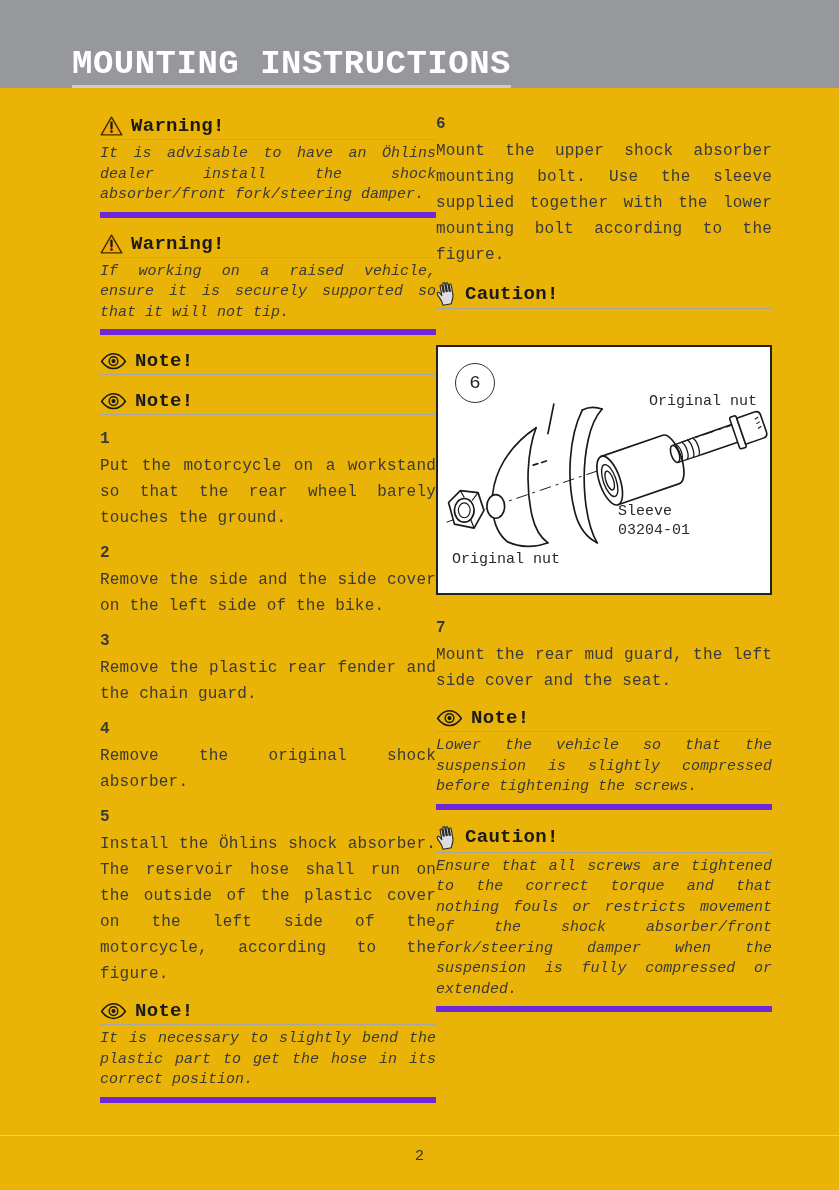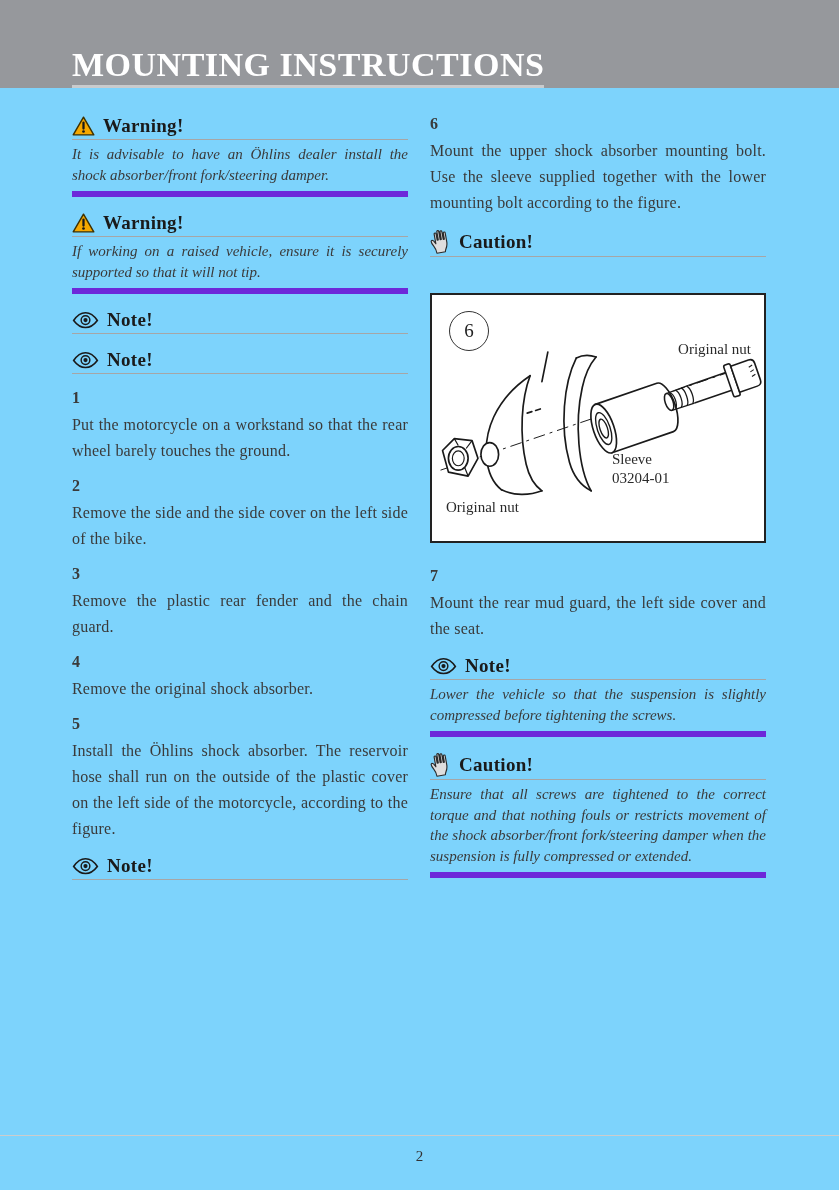--- a/index.html
+++ b/index.html
@@ -1,20 +1,20 @@
 <!DOCTYPE html>
 <html><head>
 <meta charset="utf-8">
 <style>
   html,body{margin:0;padding:0;background:#ffffff;}
   .page{
     position:relative;
     width:839px;height:1190px;
-    background:#7dd3fc;
-    font-family:Liberation Serif, serif;
+    background:#eab308;
+    font-family:Liberation Mono, monospace;
     overflow:hidden;
   }
   
   .header-band{
     height:88px;
     background:#96989c;
     display:flex;align-items:flex-end;
     padding-left:72px;box-sizing:border-box;
   }
   .header-band h1{
@@ -23,21 +23,21 @@
     font-size:34px;font-weight:bold;letter-spacing:.5px;
     line-height:1.05;
     padding-bottom:2px;
     border-bottom:3px solid #c9cbcd;
     display:inline-block;
   }
   
   .content{
     display:flex;
     padding:27px 72px 0 72px;
-    gap:22px;box-sizing:border-box;
+    box-sizing:border-box;margin-left:28px;
   }
   .col{width:336px;flex:0 0 336px;}
   
   .adm{margin-bottom:15px;}
   .adm-head{
     display:flex;align-items:center;gap:8px;
     border-bottom:1px solid #a6a6a6;
     padding-bottom:2px;
   }
   .adm-icon{display:inline-flex;align-items:flex-end;}
@@ -169,20 +169,21 @@
           <div class="adm-head">
             <span class="adm-icon">
               <svg width="27" height="18" viewBox="0 0 28 19">
                 <path d="M1.5 10 C6 3.2 10 1.8 14 1.8 C18 1.8 22 3.2 26.5 10 C22 16 18 17.4 14 17.4 C10 17.4 6 16 1.5 10 Z" fill="none" stroke="#1a1a1a" stroke-width="1.7"></path>
                 <circle cx="14" cy="9.6" r="4.6" fill="none" stroke="#1a1a1a" stroke-width="1.5"></circle>
                 <circle cx="14" cy="9.6" r="2.2" fill="#1a1a1a"></circle>
               </svg>
             </span>
             <span class="adm-title">Note!</span>
           </div>
+          <div class="adm-body">It is necessary to slightly bend the plastic part to get the hose in its correct position.</div>
         </div>
       </div>
     <div class="col">
         <div class="step">
           <div class="step-num">6</div>
           <div class="step-text">Mount the upper shock absorber mounting bolt. Use the sleeve supplied together with the lower mounting bolt according to the figure.</div>
         </div>
         <div class="adm adm-caution">
           <div class="adm-head">
             <span class="adm-icon">

